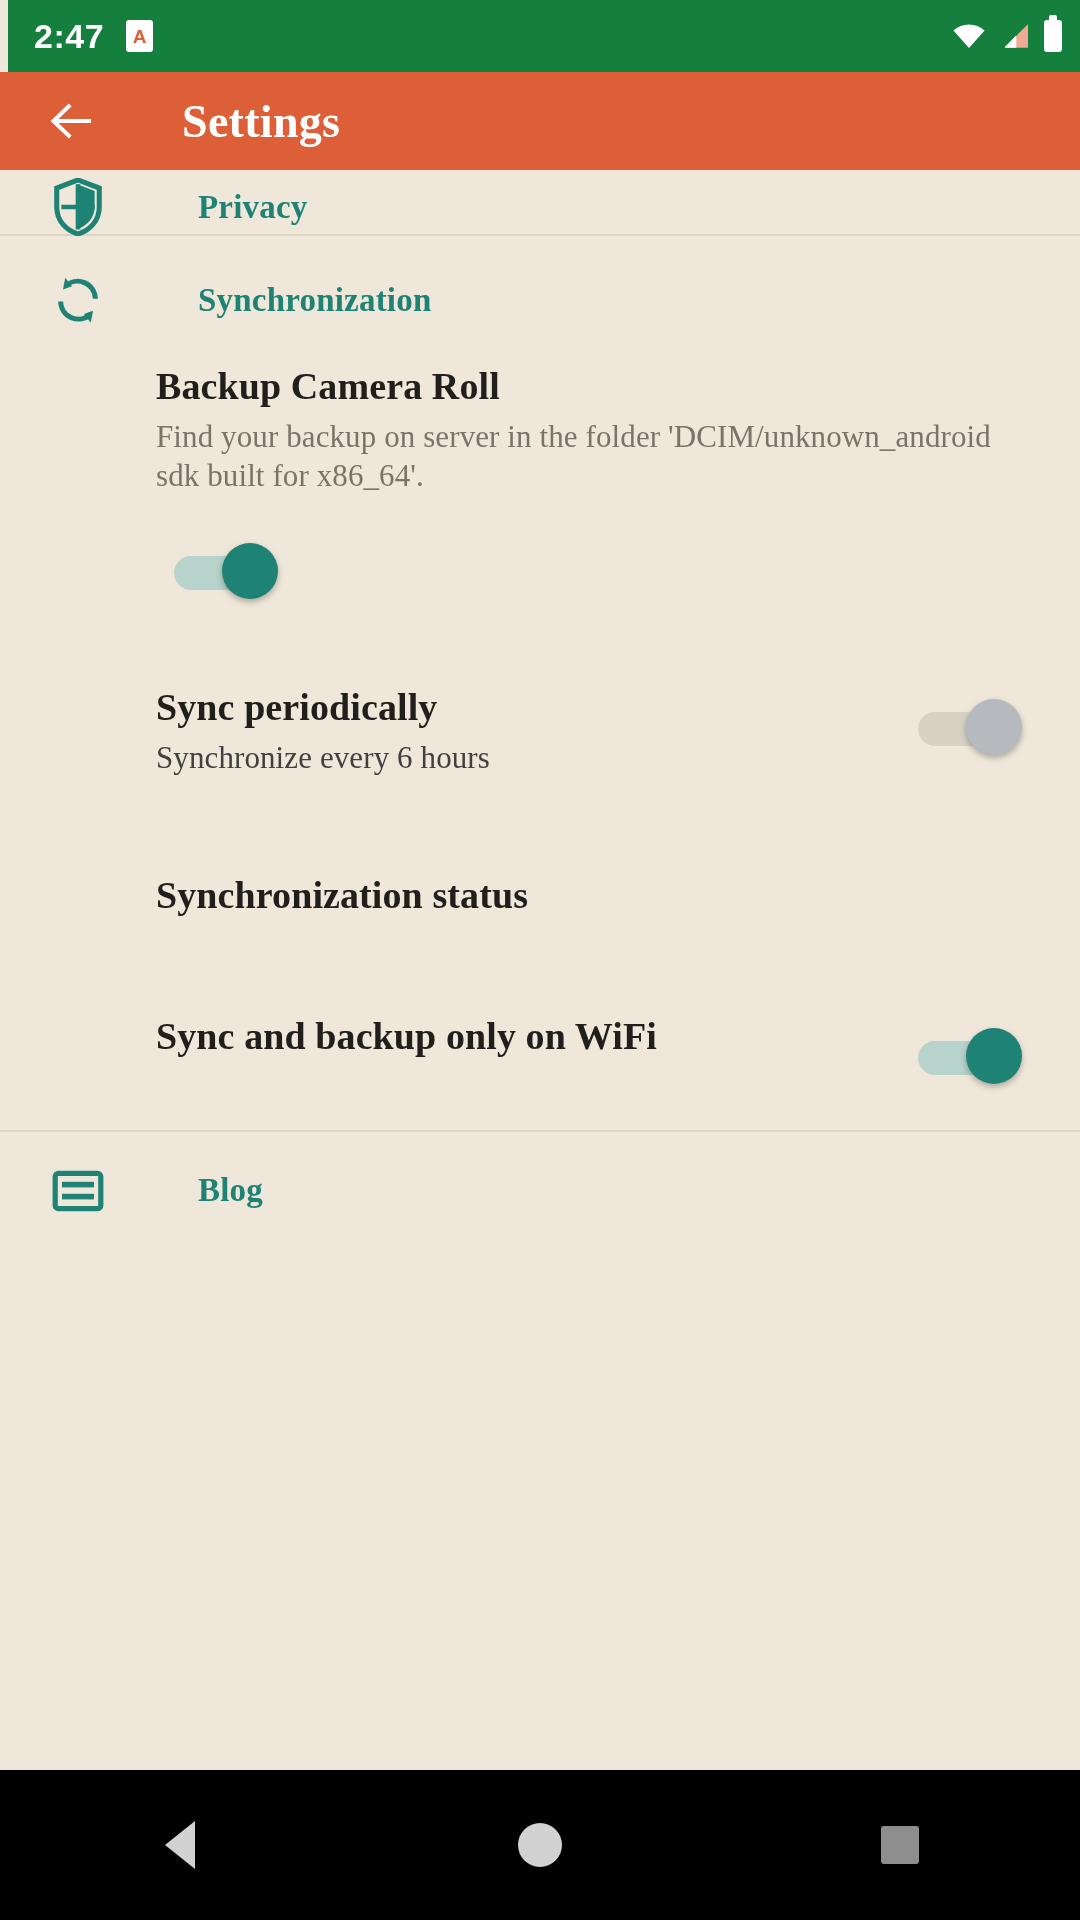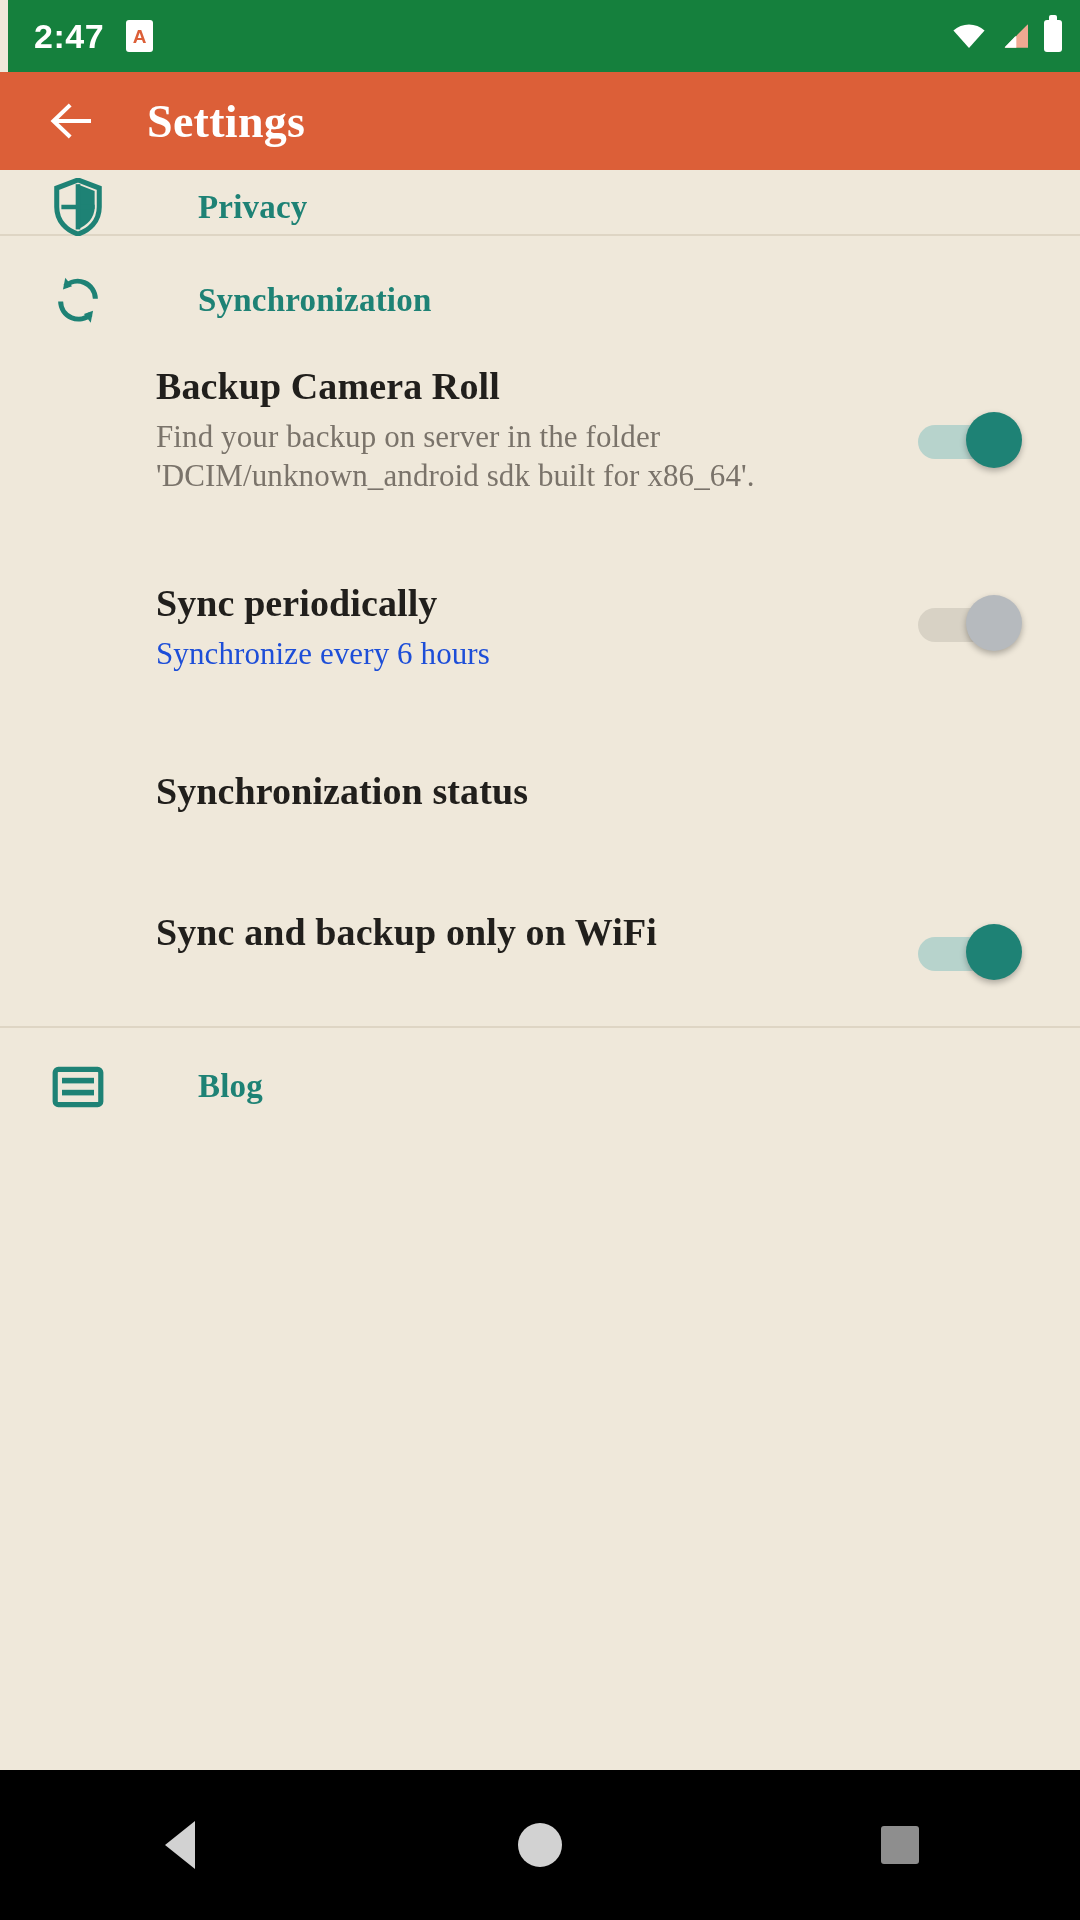--- a/index.html
+++ b/index.html
@@ -35,21 +35,21 @@
   .ic-sig{ width:32px; height:26px; }
   .ic-bat{ width:18px; height:32px; background:#fff; border-radius:3px; position:relative; }
   .ic-bat:before{
     content:""; position:absolute; top:-5px; left:5px; width:8px; height:5px;
     background:#fff; border-radius:2px 2px 0 0;
   }
 
   
   .appbar{
     position:absolute; top:72px; left:0; width:1080px; height:98px;
-    background:#DC5F38; display:flex; align-items:center; padding-left:44px;
+    background:#DC5F38; display:flex; align-items:center; padding-left:44px;gap:35px;
   }
   .back-arrow{ width:54px; height:54px; flex:0 0 auto; }
   .appbar-title{
     margin-left:49px; color:#fff; font-size:46px; font-weight:700;
     letter-spacing:.3px;
   }
 
   
   .content{
     position:absolute; top:170px; left:0; width:1080px; height:1600px;
@@ -75,21 +75,21 @@
   }
   .row-text{ flex:1 1 auto; min-width:0; }
   .row-title{
     font-size:38px; font-weight:700; color:#211F1C; line-height:1.18;
     letter-spacing:.1px;
   }
   .row-sub{
     font-size:31px; color:#7A736A; line-height:1.26; margin-top:8px;
     letter-spacing:.1px;
   }
-  .row-sub.dim{ color:#1d4ed8; }
+  .row-sub.dim{ color:#404040; }
 
   .row-control{
     flex:0 0 auto; width:140px; display:flex; justify-content:center;
     align-items:center; padding-top:6px;
   }
 
   
   .sw{ position:relative; width:104px; height:56px; }
   .sw-track{
     position:absolute; left:0; top:13px; width:84px; height:34px;
@@ -176,21 +176,21 @@
         <svg width="52" height="54" viewBox="0 0 26 28">
           <path d="M4 14.8 A9.2 9.2 0 0 0 19.6 21.3" fill="none" stroke="#1E8275" stroke-width="2.6" stroke-linecap="butt"></path>
           <path d="M22 13.4 A9.2 9.2 0 0 0 6.4 6.9" fill="none" stroke="#1E8275" stroke-width="2.6" stroke-linecap="butt"></path>
           <path d="M6.4 2.4 L9.9 6.9 L5.2 8.6 Z" fill="#1E8275"></path>
           <path d="M19.6 25.8 L16.1 21.3 L20.8 19.6 Z" fill="#1E8275"></path>
         </svg>
       </div>
       <div class="sec-title">Synchronization</div>
     </div>
 
-    <div class="row" style="padding-top:56px;padding-bottom:36px;">
+    <div class="row" style="padding-top:56px;padding-bottom:36px;flex-direction:column;">
       <div class="row-text">
         <div class="row-title">Backup Camera Roll</div>
         <div class="row-sub">Find your backup on server in the folder 'DCIM/unknown_android sdk built for x86_64'.</div>
       </div>
       <div class="row-control" style="padding-top:48px;">
         <div class="sw">
           <div class="sw-track"></div>
           <div class="sw-thumb"></div>
         </div>
       </div>

